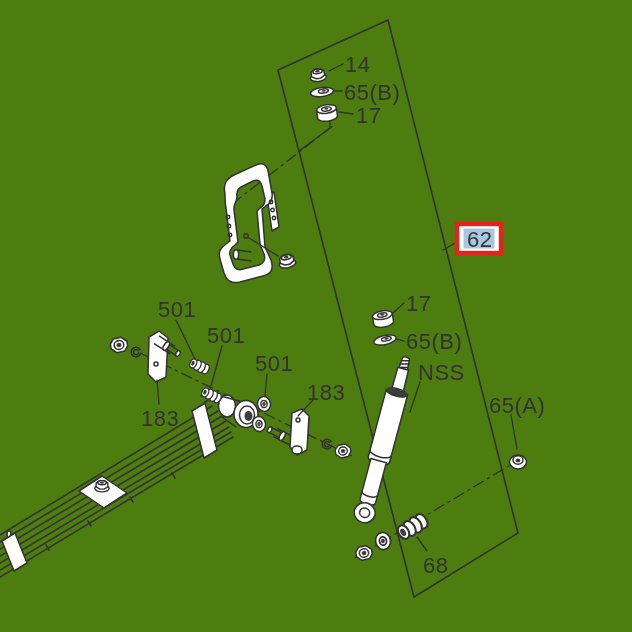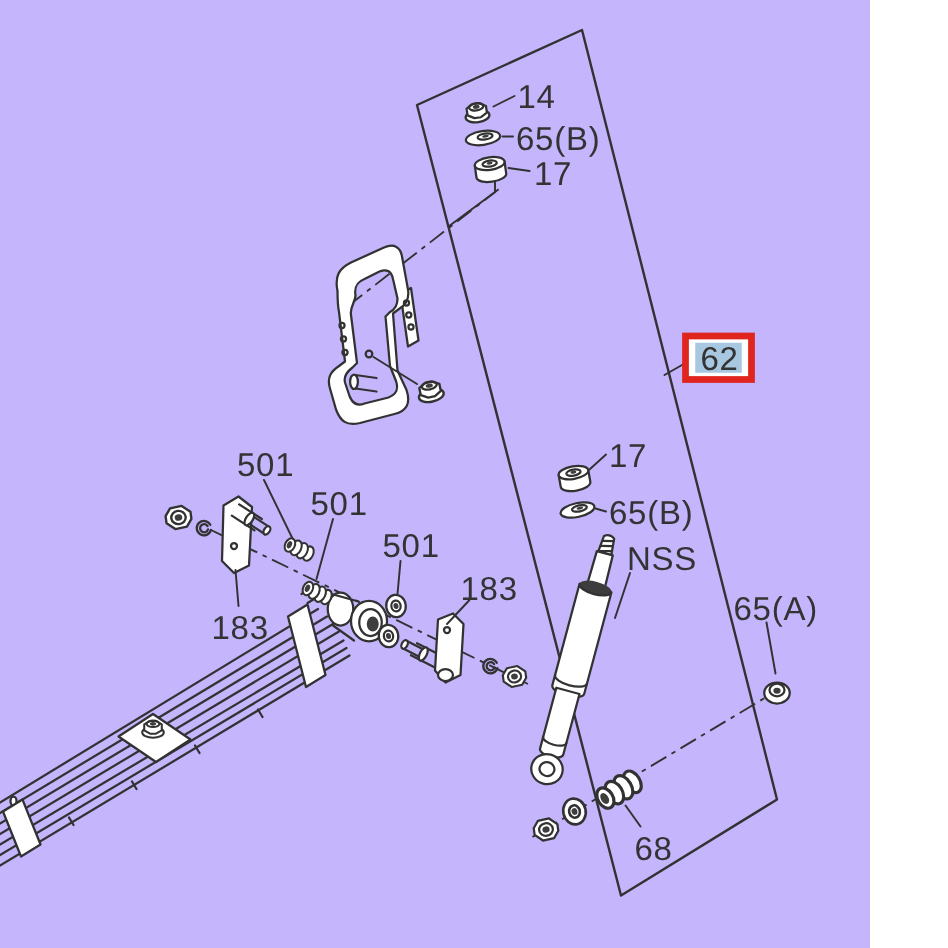--- a/index.html
+++ b/index.html
@@ -1,16 +1,16 @@
 <!DOCTYPE html>
 <html><head>
 <meta charset="utf-8">
 <style>
   html,body{margin:0;padding:0;background:#fff;}
-  .stage{position:relative;width:580px;height:632px;background:#c4b5fd;overflow:hidden;}
+  .stage{position:relative;width:632px;height:632px;background:#4d7c0f;overflow:hidden;}
   svg{display:block;}
   .ln{fill:none;stroke:#323232;stroke-width:1.5;stroke-linecap:round;stroke-linejoin:round;}
   .fw{fill:#ffffff;stroke:#323232;stroke-width:1.5;stroke-linecap:round;stroke-linejoin:round;}
   .dk{fill:#3d3d3d;stroke:none;}
   .cl{fill:none;stroke:#323232;stroke-width:1.25;stroke-dasharray:12 4 3 4;}
   .ld{fill:none;stroke:#323232;stroke-width:1.3;stroke-linecap:round;}
   text.callout{font-family:"Liberation Sans",sans-serif;font-size:22px;fill:#333333;letter-spacing:0.5px;}
 </style>
 </head>
 <body>

